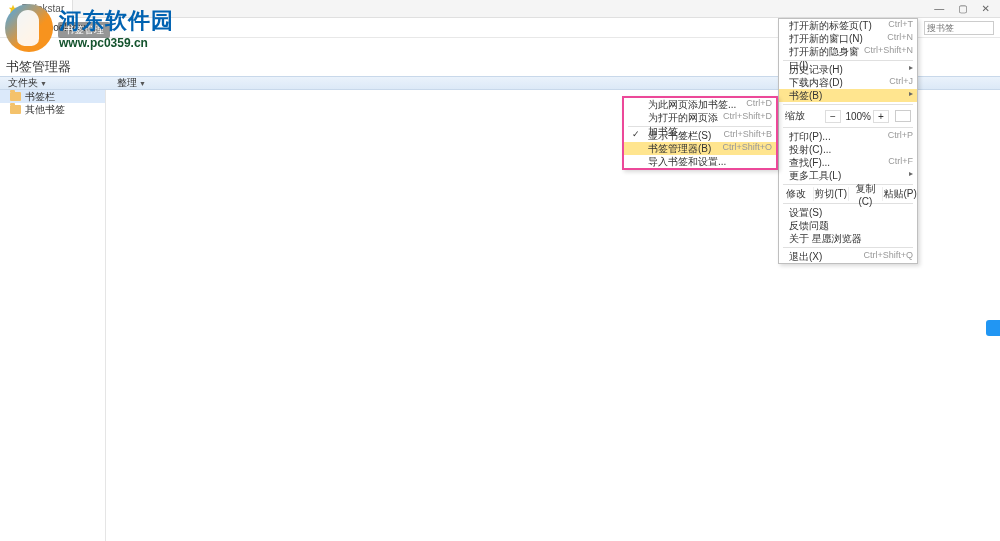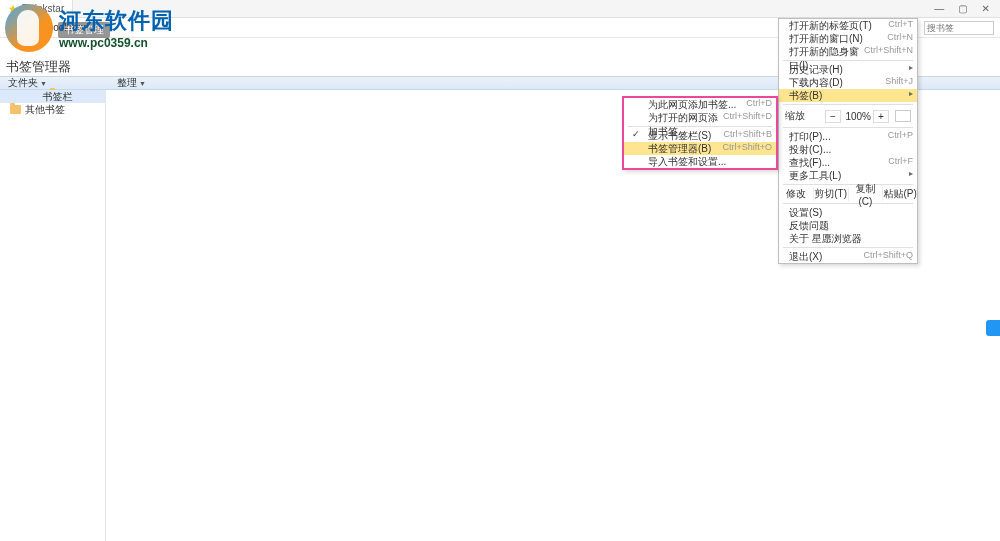--- a/index.html
+++ b/index.html
@@ -33,21 +33,21 @@
 
 
 .toolbar { position: absolute; left: 0; top: 76px; right: 0; height: 14px; background: linear-gradient(#eaf2fb,#dce9f7); border-top: 1px solid #c8d8ea; border-bottom: 1px solid #c8d8ea; display: flex; align-items: center; font-size: 10px; color: #333; }
 .toolbar .col-left { width: 105px; padding-left: 8px; display: flex; align-items: center; }
 .toolbar .col-right { padding-left: 12px; display: flex; align-items: center; text-align: center; }
 .tri { font-size: 7px; margin-left: 2px; color: #555; }
 
 
 .tree { position: absolute; left: 0; top: 90px; width: 105px; font-size: 10px; color: #333; }
 .tree-item { display: flex; align-items: center; height: 13px; padding-left: 10px; }
-.tree-item.sel { background: #dbe9fa; flex-direction: column; }
+.tree-item.sel { background: #dbe9fa; }
 .folder-icon { width: 11px; height: 9px; background: #f4c26b; border-radius: 1px; margin-right: 4px; position: relative; }
 .folder-icon::before { content:''; position:absolute; left:0; top:-2px; width:5px; height:2px; background:#f4c26b; border-radius:1px 1px 0 0; }
 
 
 .divider { position: absolute; left: 105px; top: 90px; bottom: 0; width: 1px; background: #e5e5e5; }
 
 
 .main-menu { position: absolute; right: 82px; top: 18px; width: 140px; background: #fff; border: 1px solid #bfbfbf; box-shadow: 2px 2px 4px rgba(0,0,0,0.15); font-size: 10px; color: #333; z-index: 5; }
 .mi { display: flex; align-items: flex-start; height: 13px; padding: 0 4px 0 10px; position: relative; }
 .mi.hov { background: #ffe58f; }
@@ -156,21 +156,21 @@
       <span>打开新的隐身窗口(I)</span>
       <span class="sc">Ctrl+Shift+N</span>
     </div>
   <div class="sep"></div>
   <div class="mi">
       <span>历史记录(H)</span>
       <span class="arrow">▸</span>
     </div>
   <div class="mi">
       <span>下载内容(D)</span>
-      <span class="sc">Shift+J</span>
+      <span class="sc">Ctrl+J</span>
     </div>
   <div class="mi hov">
       <span>书签(B)</span>
       <span class="arrow">▸</span>
     </div>
   <div class="sep"></div>
   <div class="zoom-row">
     <span>缩放</span>
     <span style="flex:1"></span>
     <span class="zoom-btn">−</span>

